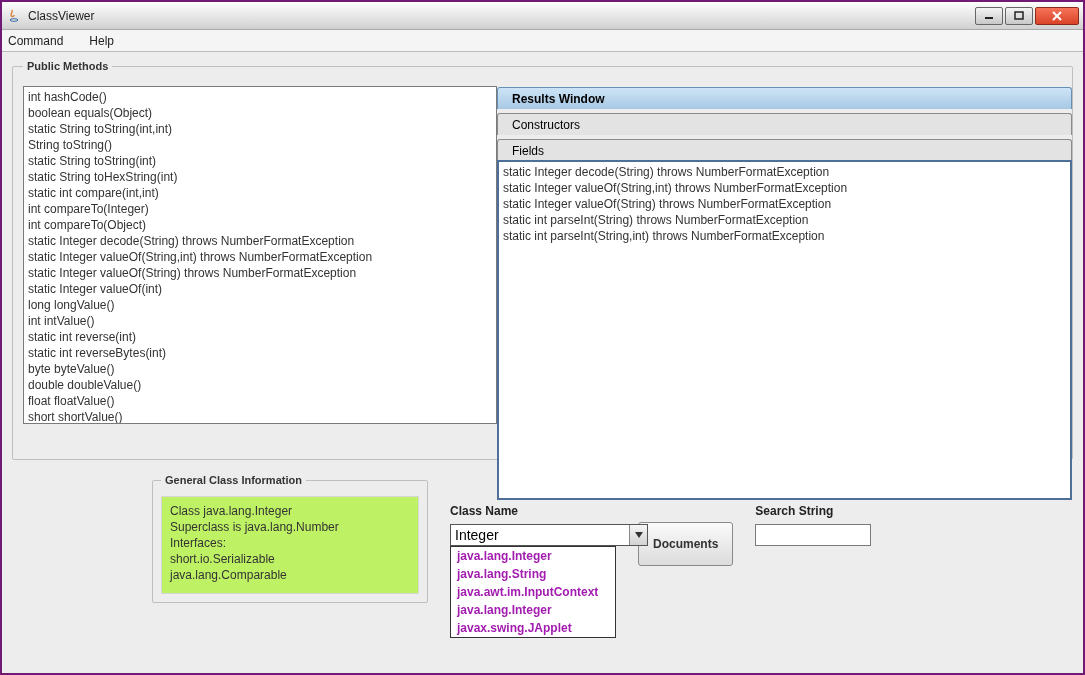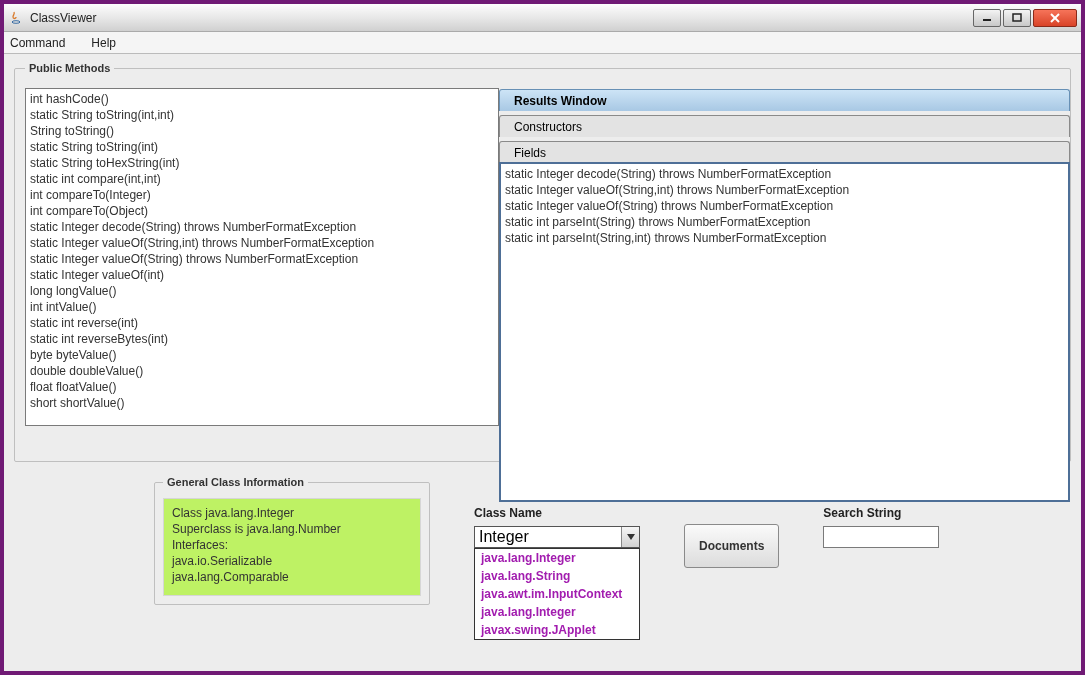--- a/index.html
+++ b/index.html
@@ -8,21 +8,21 @@
     font-family: Tahoma, Arial, sans-serif;
     font-size: 11px;
     background: #6b6b6b;
     overflow: hidden;
   }
   .window {
     position: absolute;
     top: 0; left: 0;
     width: 1085px; height: 675px;
     background: #ececec;
-    border: 4px solid #701a75;
+    border: 2px solid #701a75;
     display: flex;
     flex-direction: column;
   }
   .titlebar {
     height: 28px;
     background: linear-gradient(to bottom, #fdfdfd 0%, #e8e8e8 50%, #d0d0d0 100%);
     border-bottom: 1px solid #aaa;
     display: flex;
     align-items: center;
     padding: 0 4px;
@@ -126,44 +126,44 @@
     padding: 2px 4px;
     font-size: 12px;
     color: #333;
     line-height: 16px;
     position: relative;
   }
   .lower-row {
     margin-top: 14px;
     display: flex;
     align-items: flex-start;
-    gap: 44px;
+    gap: 22px;
     padding-left: 140px;
   }
   .gci-box {
     background: #bef264;
     border: 1px solid #d6d6d6;
     width: 258px;
     height: 98px;
     padding: 6px 8px;
     font-size: 12px;
     color: #333;
     line-height: 16px;
   }
   .label-block { font-size: 12px; color: #222; margin-bottom: 6px; font-weight: bold; }
   .combo-wrap { position: relative; width: 166px; }
   .combo {
-    width: 166px;
+    width: 198px;
     height: 22px;
     border: 1px solid #555;
     background: #fff;
     display: flex;
     align-items: center;
     padding: 0 4px;
-    font-size: 16px;
+    font-size: 14px;
     cursor: pointer;
     position: relative;
   }
   .combo .arrow {
     position: absolute;
     right: 0; top: 0;
     width: 18px; height: 100%;
     border-left: 1px solid #888;
     background: linear-gradient(to bottom,#f6f6f6,#d2d2d2);
     display: flex; align-items:center; justify-content:center;
@@ -240,20 +240,21 @@
     <span class="menuitem">Command</span>
     <span class="menuitem">Help</span>
   </div>
 
   <div class="client">
     <fieldset class="panel" style="height:400px;">
       <legend>Public Methods</legend>
       <div class="upper-row">
         <div class="listbox" id="methods-list">
             <div>int hashCode()</div>
+            <div>boolean equals(Object)</div>
             <div>static String toString(int,int)</div>
             <div>String toString()</div>
             <div>static String toString(int)</div>
             <div>static String toHexString(int)</div>
             <div>static int compare(int,int)</div>
             <div>int compareTo(Integer)</div>
             <div>int compareTo(Object)</div>
             <div>static Integer decode(String) throws NumberFormatException</div>
             <div>static Integer valueOf(String,int) throws NumberFormatException</div>
             <div>static Integer valueOf(String) throws NumberFormatException</div>
@@ -285,21 +286,21 @@
     </fieldset>
 
     <div class="lower-row">
 
       <fieldset class="panel" style="padding:10px 8px 8px 8px;">
         <legend>General Class Information</legend>
         <div class="gci-box" id="gci-list">
             <div>Class java.lang.Integer</div>
             <div>Superclass is java.lang.Number</div>
             <div>Interfaces:</div>
-            <div>java.io.Serializable</div>
+            <div>short.io.Serializable</div>
             <div>java.lang.Comparable</div>
           </div>
       </fieldset>
 
       <div class="col" style="padding-top:30px;">
         <div class="label-block">Class Name</div>
         <div class="combo-wrap">
           <div class="combo">
             <span>Integer</span>
             <span class="arrow">

